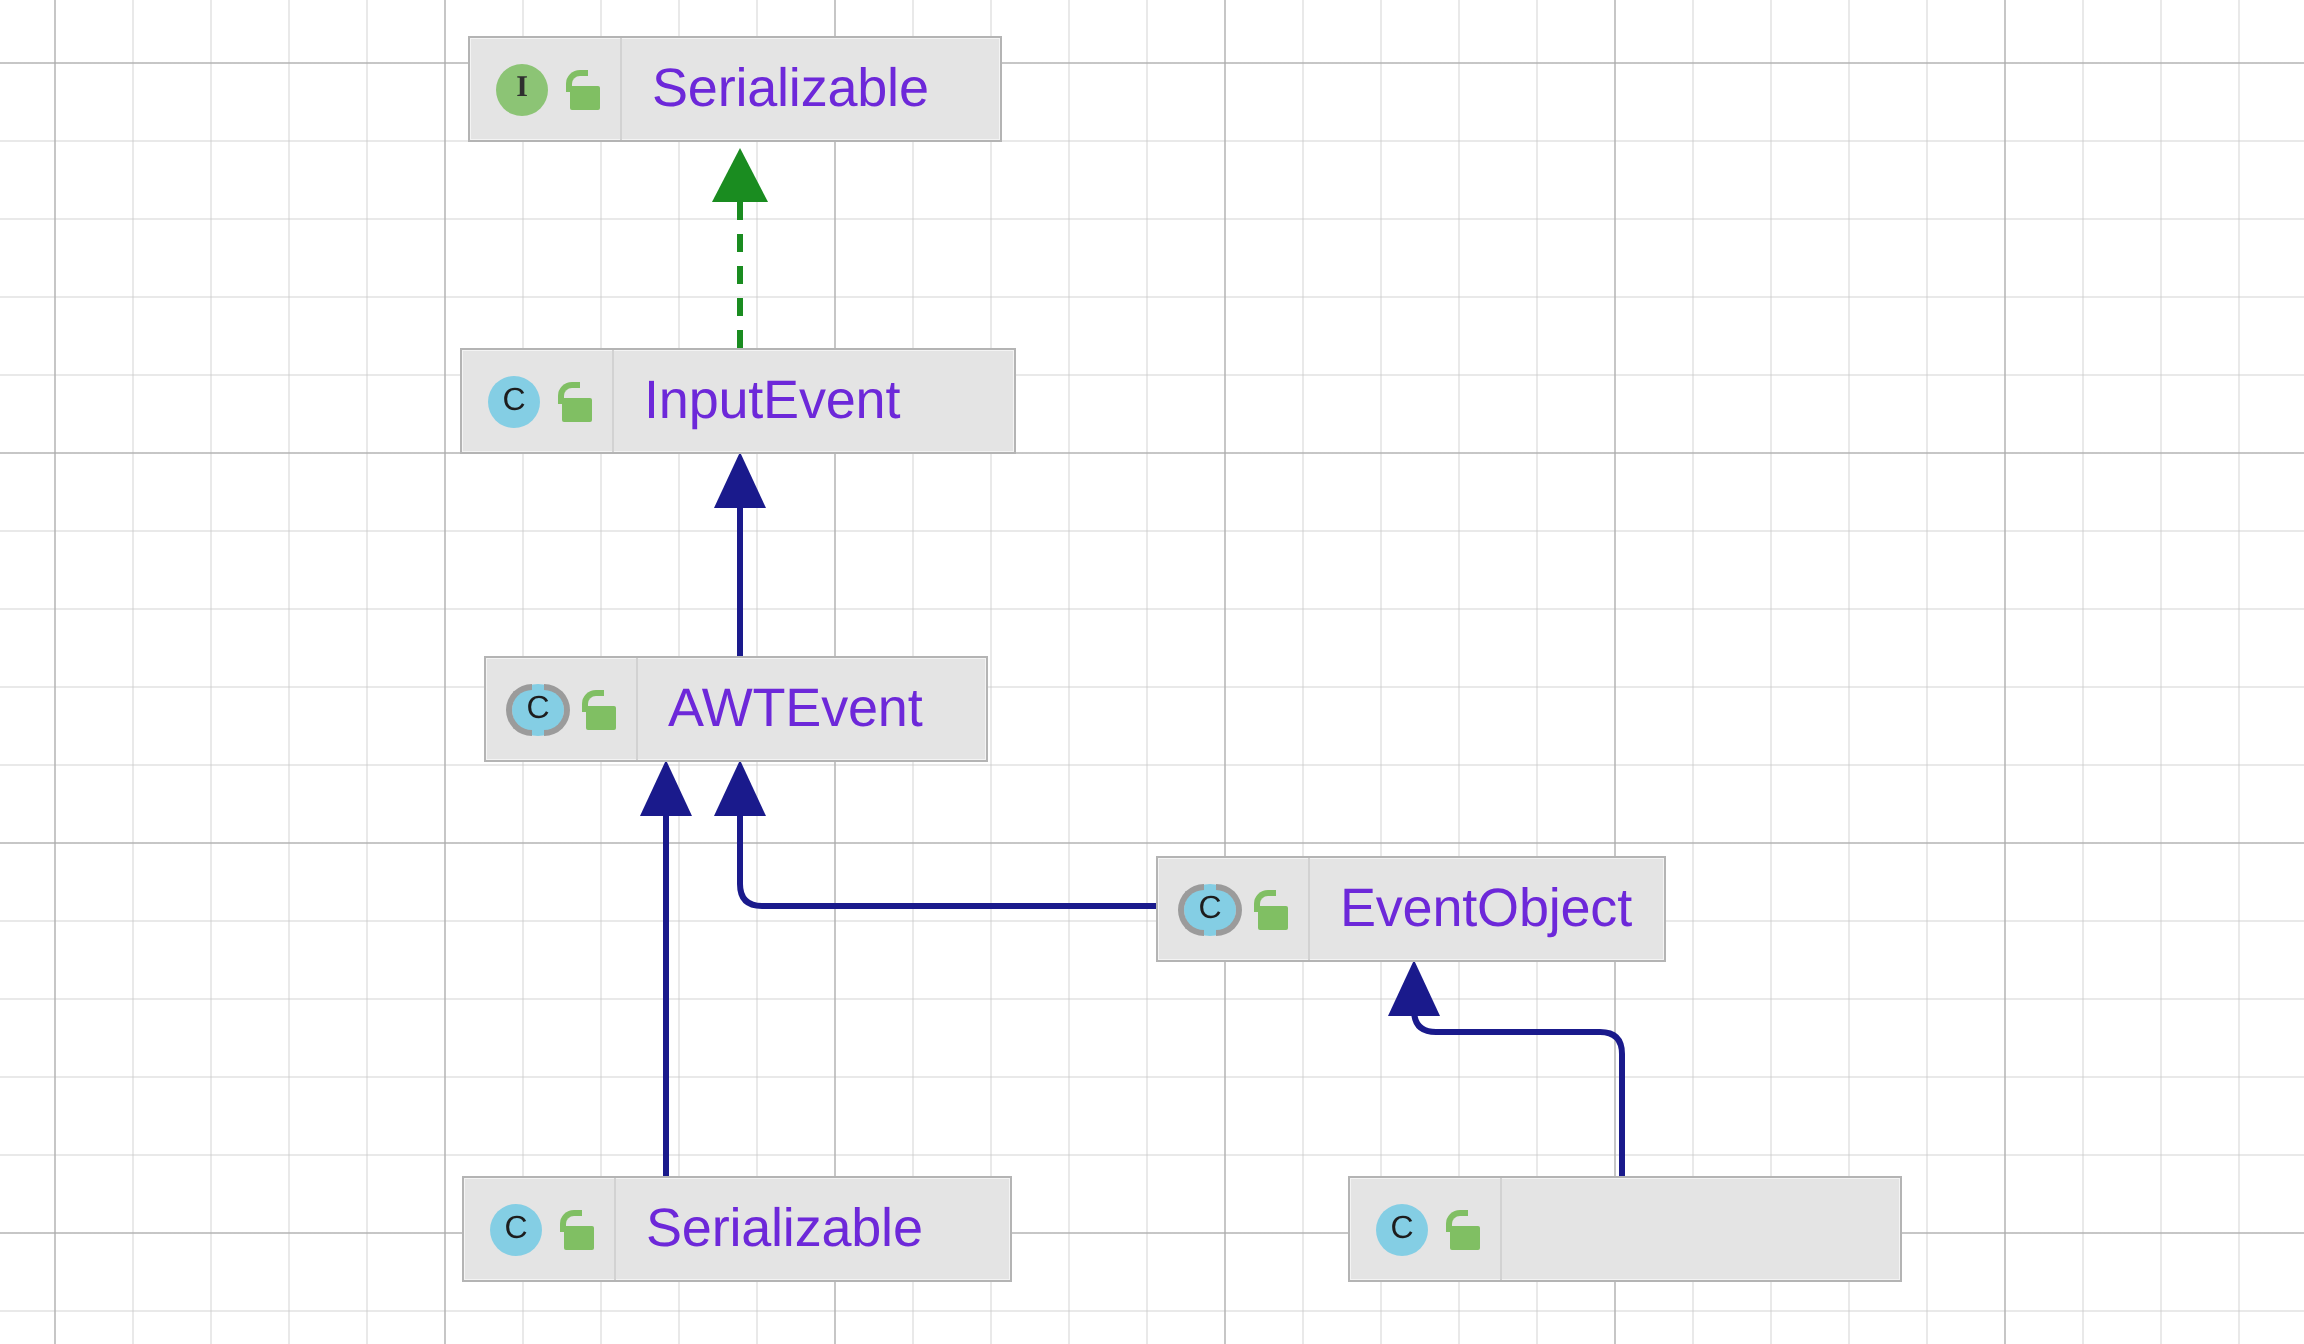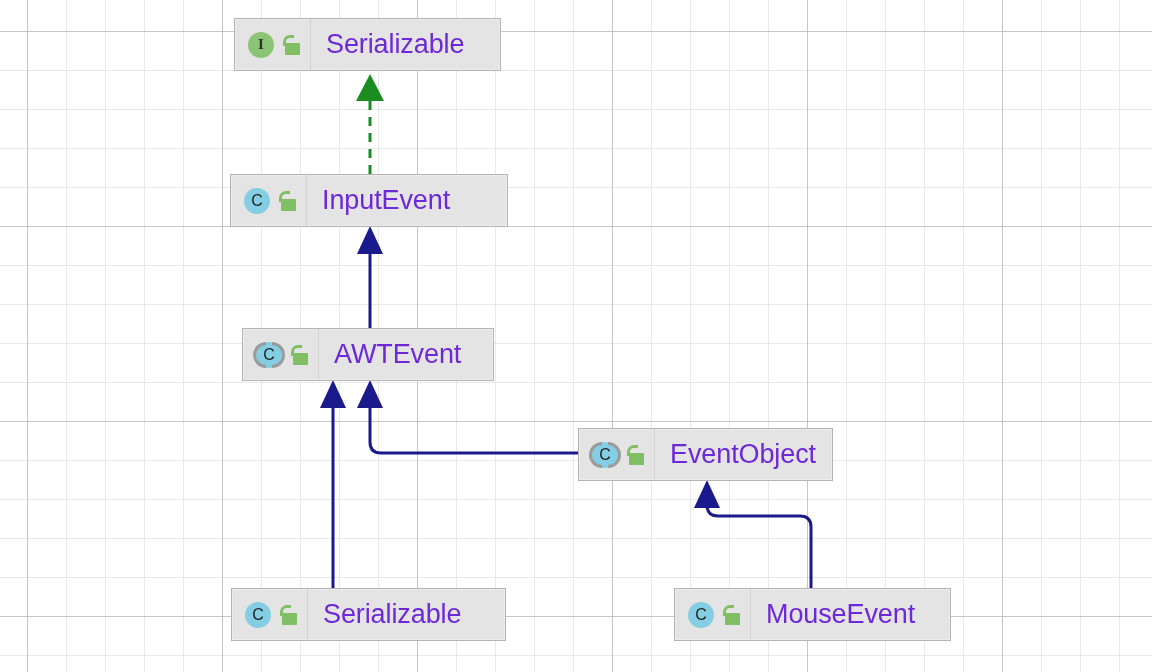--- a/index.html
+++ b/index.html
@@ -248,16 +248,15 @@
   <div class="node" style="left:674px; top:588px; width:277px;">
     <div class="iconzone">
       <span class="glyph cls">
         <span class="disc">C</span>
       </span>
       <span class="lock">
         <span class="shackle"></span>
           <span class="body"></span>
       </span>
     </div>
-    <div class="label">MouseEvent</div>
   </div>
 
 </div>
 
 </body></html>

